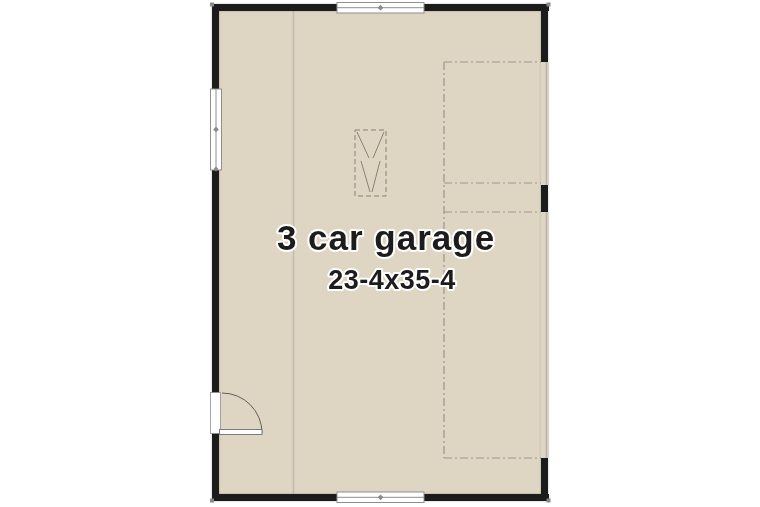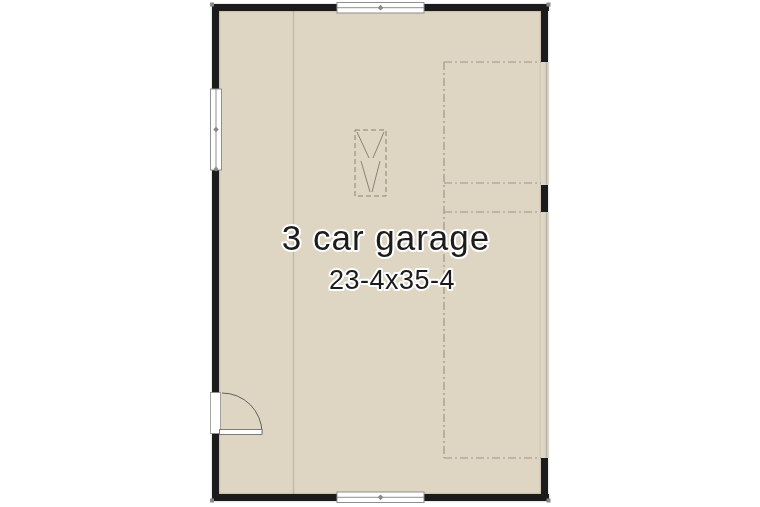--- a/index.html
+++ b/index.html
@@ -21,20 +21,21 @@
     height: 507px;
     background: var(--background);
     overflow: hidden;
     font-family: "Liberation Sans", sans-serif;
   }
   .canvas {
     position: relative;
     width: 760px;
     height: 507px;
     background: var(--background);
+    font-weight: bold;
   }
   svg { display: block; }
   .floor       { fill: var(--floor); }
   .wall        { fill: var(--wall); }
   .wall-group  { filter: drop-shadow(0 0 1px rgba(0,0,0,0.25)); }
   .win-box     { fill: var(--window_fill); stroke: var(--window_frame); stroke-width: 1; }
   .win-mid     { stroke: var(--window_frame); stroke-width: 1; }
   .marker      { fill: var(--marker); }
   .opening-fill{ fill: var(--floor); }
   .opening-sill{ stroke: #b3b3b3; stroke-width: 1.5; }

